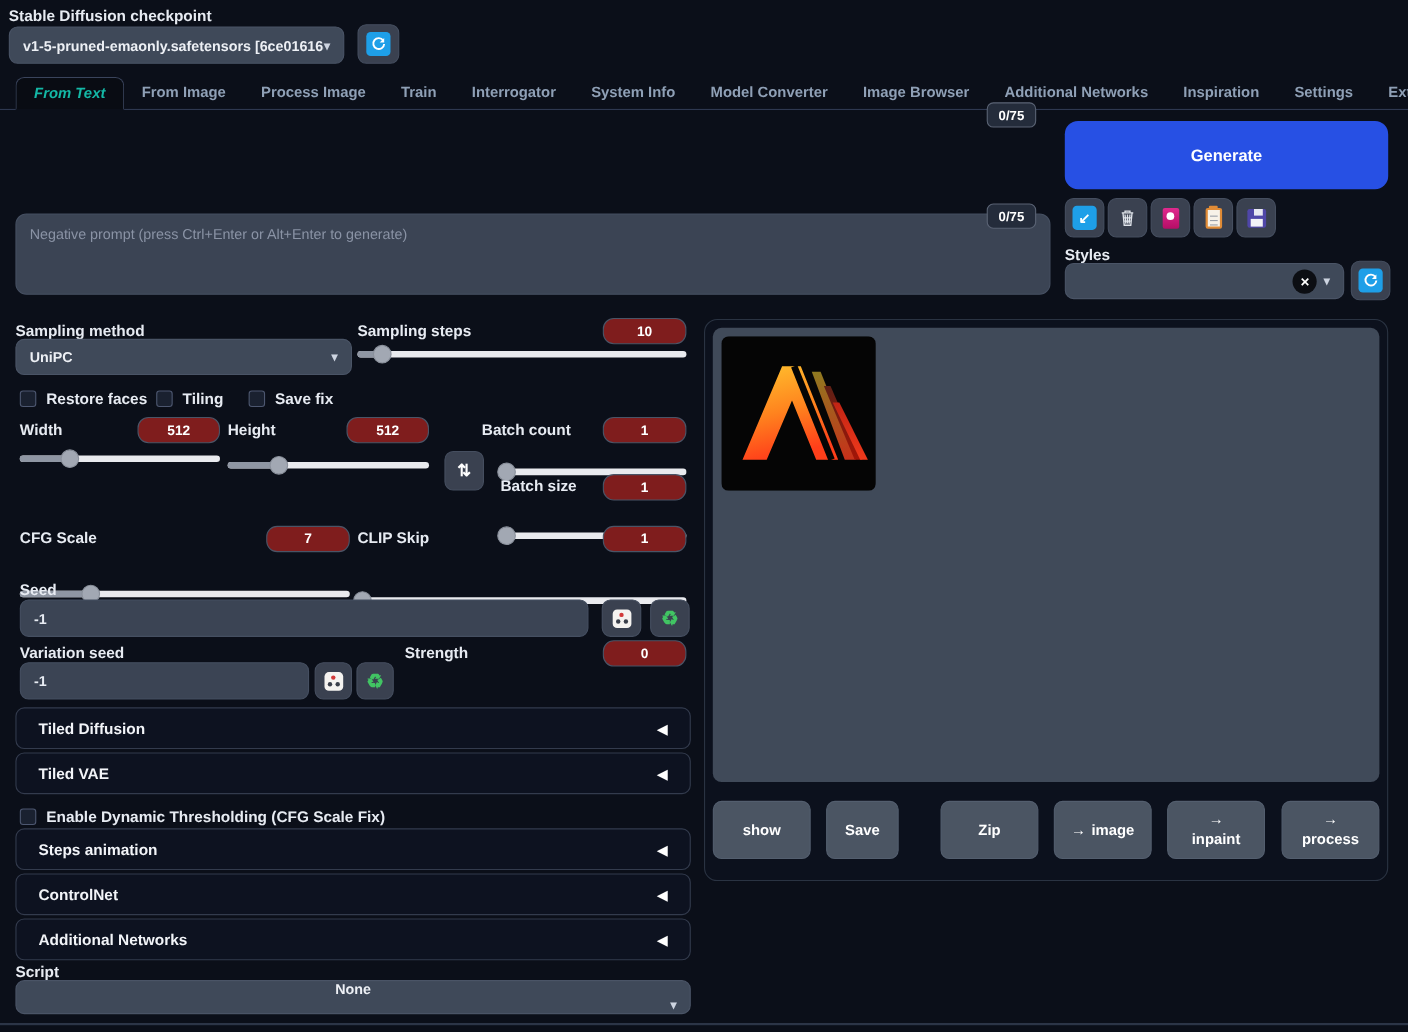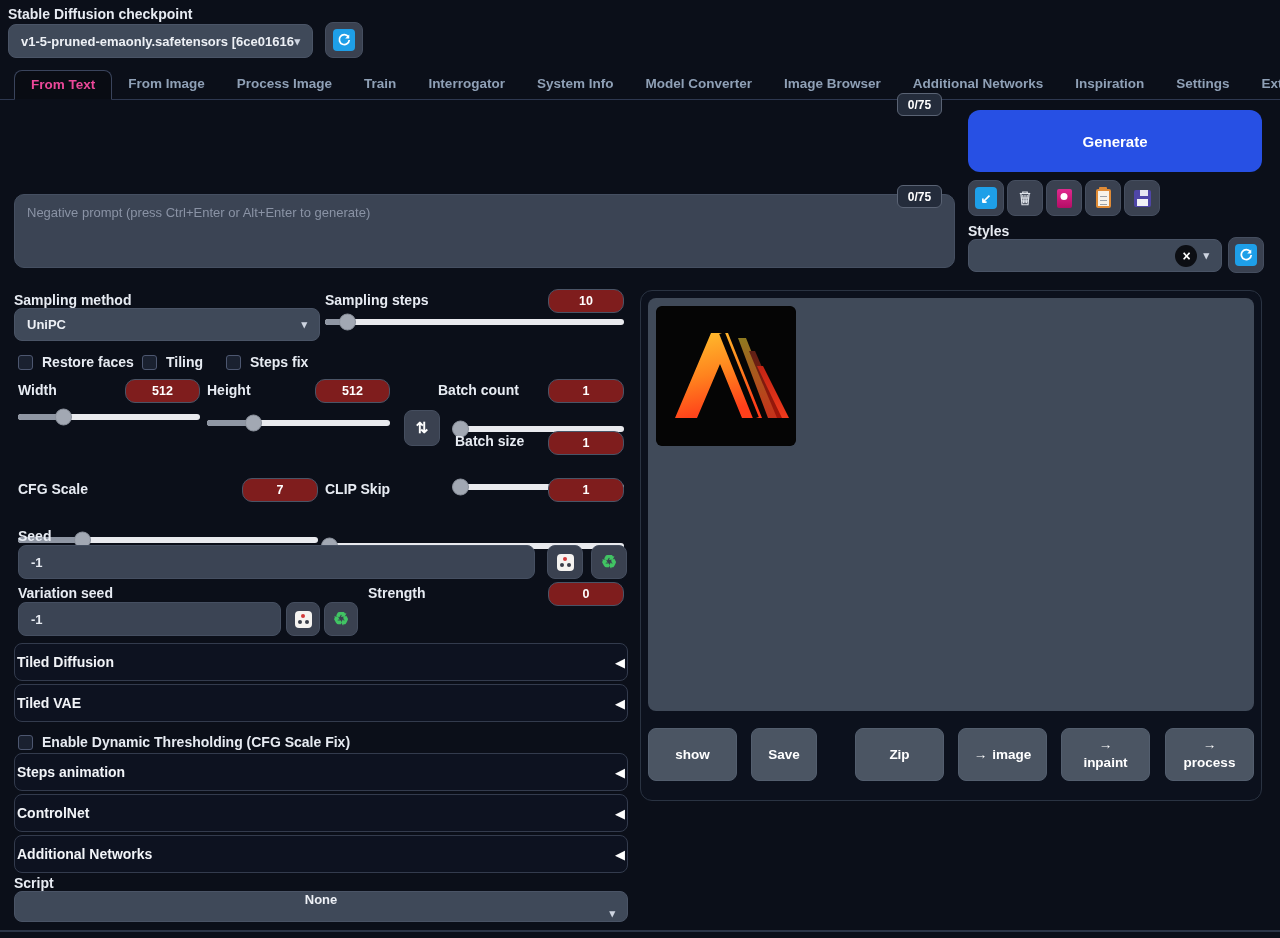--- a/index.html
+++ b/index.html
@@ -24,39 +24,39 @@
      width:100%;height:100%;resize:none;padding:10px 12px;font-family:"Liberation Sans",sans-serif;
      font-size:13px;color:#e7ebf2;outline:none;}
   textarea.prompt::placeholder{color:#8a93a5;}
   .counter{background:#242c3b;border:1px solid #5a6374;border-radius:6px;
            font-size:12px;font-weight:700;color:#fff;display:flex;align-items:center;justify-content:center;z-index:3;}
   
   .tabbar{left:0;top:70px;width:1280px;height:30px;border-bottom:1px solid #2e3850;
           display:flex;padding-left:14px;}
   .tab{padding:6px 16px;font-size:13.5px;font-weight:600;color:#8fa0b6;white-space:nowrap;cursor:pointer;}
   .tab.active{background:#090c13;border:1px solid #3a445c;border-bottom:1px solid #0b0f19;
-              border-radius:8px 8px 0 0;color:#ec4899;font-weight:700;margin-bottom:-1px;}
+              border-radius:8px 8px 0 0;color:#14b8a6;font-weight:700;margin-bottom:-1px;font-style:italic;}
   
   .graybtn{background:#4b5563;border:1px solid #535e6e;border-radius:8px;color:#fff;
            font-weight:700;font-size:13.5px;display:flex;align-items:center;justify-content:center;cursor:pointer;}
   .iconbtn{background:#3a4150;border:1px solid #454e5f;border-radius:8px;
            display:flex;align-items:center;justify-content:center;cursor:pointer;}
   .generate{background:#2750e4;border-radius:12px;color:#fff;font-weight:700;font-size:15px;
             display:flex;align-items:center;justify-content:center;cursor:pointer;}
   
   .slider{height:6px;background:#e9eaee;border-radius:4px;position:relative;cursor:pointer;}
   .slider .fill{position:absolute;left:0;top:0;bottom:0;background:#8f96a3;border-radius:4px;}
   .slider .fill::after{content:'';position:absolute;right:-7px;top:50%;transform:translateY(-50%);
        width:15px;height:15px;border-radius:50%;background:#a2a8b3;border:1px solid #8a909b;}
   
   .checkrow{display:flex;align-items:center;gap:9px;cursor:pointer;}
   .checkbox{width:15px;height:15px;background:#1a2130;border:1.5px solid #4d5770;border-radius:3px;flex:none;}
   
   .accordion{left:14px;width:614px;height:38px;background:#0d1220;border:1px solid #333b4d;
-             border-radius:8px;display:flex;align-items:center;padding:0 2px;cursor:pointer;}
+             border-radius:8px;display:flex;align-items:center;padding:0 20px;cursor:pointer;}
   .accordion .title{font-size:14px;font-weight:600;color:#f2f4f8;}
   .accordion .arr{margin-left:auto;color:#ffffff;font-size:13px;}
   
   .glyph-blue-sq{width:22px;height:22px;background:#1e9fe8;border-radius:4px;
                  display:flex;align-items:center;justify-content:center;color:#fff;font-weight:700;font-size:13px;}
   .dice{width:17px;height:17px;background:#f5f3f0;border-radius:4px;position:relative;}
   .dice i{position:absolute;width:4px;height:4px;border-radius:50%;background:#3a3f4a;}
   .dice i.r{background:#d23a3a;}
   .recycle{color:#41c463;font-size:18px;font-weight:700;line-height:1;}
   .swapglyph{color:#fff;font-size:15px;font-weight:700;}
@@ -178,21 +178,21 @@
   <div class="abs checkrow" style="left:18px;top:354px;">
     <span class="checkbox"></span>
     <span class="lbl">Restore faces</span>
   </div>
   <div class="abs checkrow" style="left:142px;top:354px;">
     <span class="checkbox"></span>
     <span class="lbl">Tiling</span>
   </div>
   <div class="abs checkrow" style="left:226px;top:354px;">
     <span class="checkbox"></span>
-    <span class="lbl">Steps fix</span>
+    <span class="lbl">Save fix</span>
   </div>
 
   <div class="abs lbl" style="left:18px;top:382px;">Width</div>
   <div class="abs numinput" style="left:125px;top:379px;width:75px;height:24px;">512</div>
   <div class="abs slider" style="left:18px;top:408px;width:182px;">
     <div class="fill" style="width: 26%;"></div>
   </div>
 
   <div class="abs lbl" style="left:207px;top:382px;">Height</div>
   <div class="abs numinput" style="left:315px;top:379px;width:75px;height:24px;">512</div>

